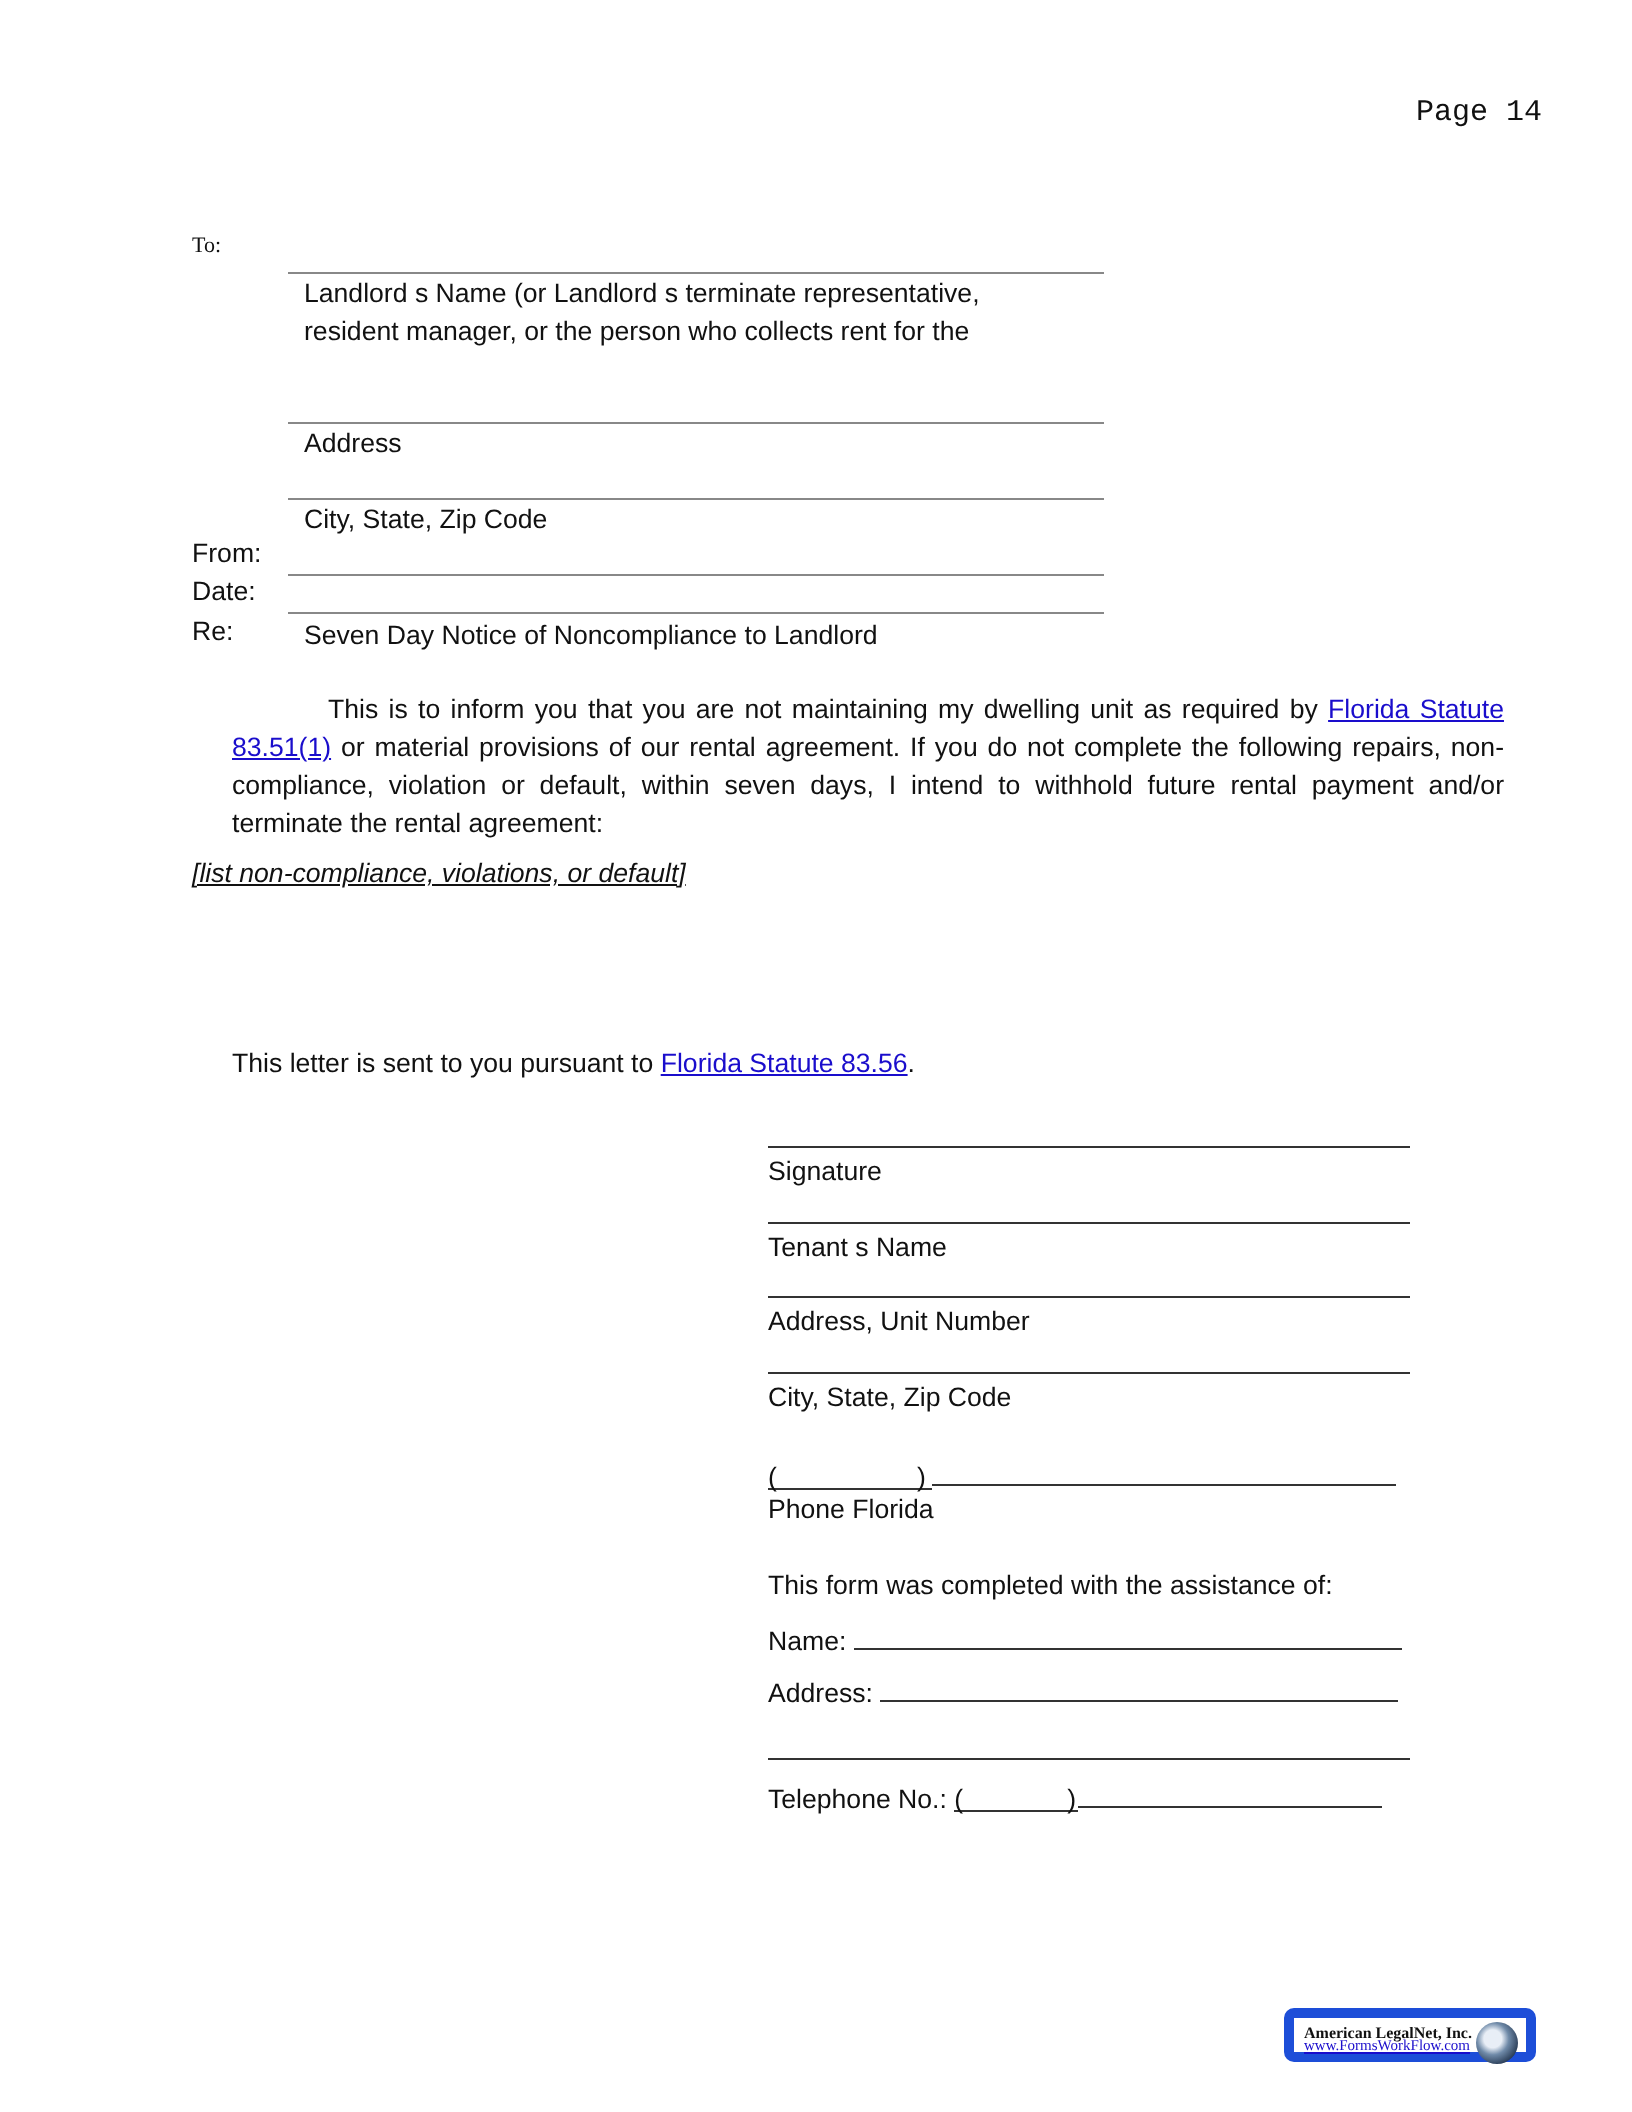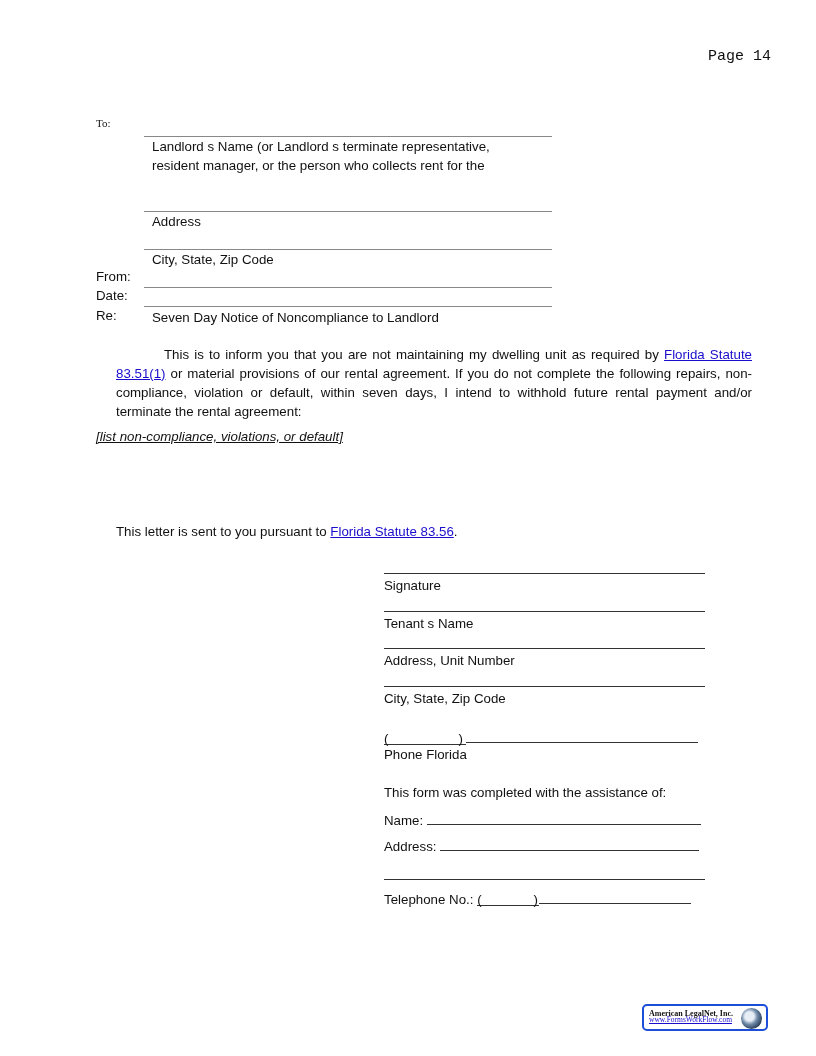--- a/index.html
+++ b/index.html
@@ -12,21 +12,21 @@
   .field-text { position: absolute; left: 152px; line-height: 19px; }
   .side-label { position: absolute; left: 96px; }
   .para { position: absolute; left: 96px; width: 636px; line-height: 19px; text-align: justify; margin-left: 20px; }
   .para .indent { display: inline-block; width: 48px; }
   a.link { color: #1a0dcc; text-decoration: underline; }
   .list-note { position: absolute; left: 96px; top: 429px; font-style: italic; text-decoration: underline; }
   .sig-line { position: absolute; left: 384px; width: 321px; border-top: 1px solid #333; }
   .sig-label { position: absolute; left: 384px; }
   .blank { display: inline-block; border-bottom: 1px solid #333; height: 13px; vertical-align: baseline; }
   .logo { position: absolute; left: 642px; top: 1004px; width: 126px; height: 27px;
-          border: 2px solid #1d4ed8; border-radius: 5px; box-sizing: border-box; }
+          border: 5px solid #1d4ed8; border-radius: 5px; box-sizing: border-box; }
   .logo .t1 { position: absolute; left: 5px; top: 3px; font-family: "Liberation Serif", serif; font-size: 8px; font-weight: bold; }
   .logo .t2 { position: absolute; left: 5px; top: 9px; font-family: "Liberation Serif", serif; font-size: 7.5px; color: #1a0dcc; text-decoration: underline; }
   .logo .globe { position: absolute; right: 4px; top: 2px; width: 21px; height: 21px; border-radius: 50%;
                  background: radial-gradient(circle at 40% 40%, #e8eef6 0 25%, #6f8aa8 45%, #1d2f48 80%); }
 </style>
 </head>
 <body>
 
 <div class="abs page-num">Page 14</div>
 

